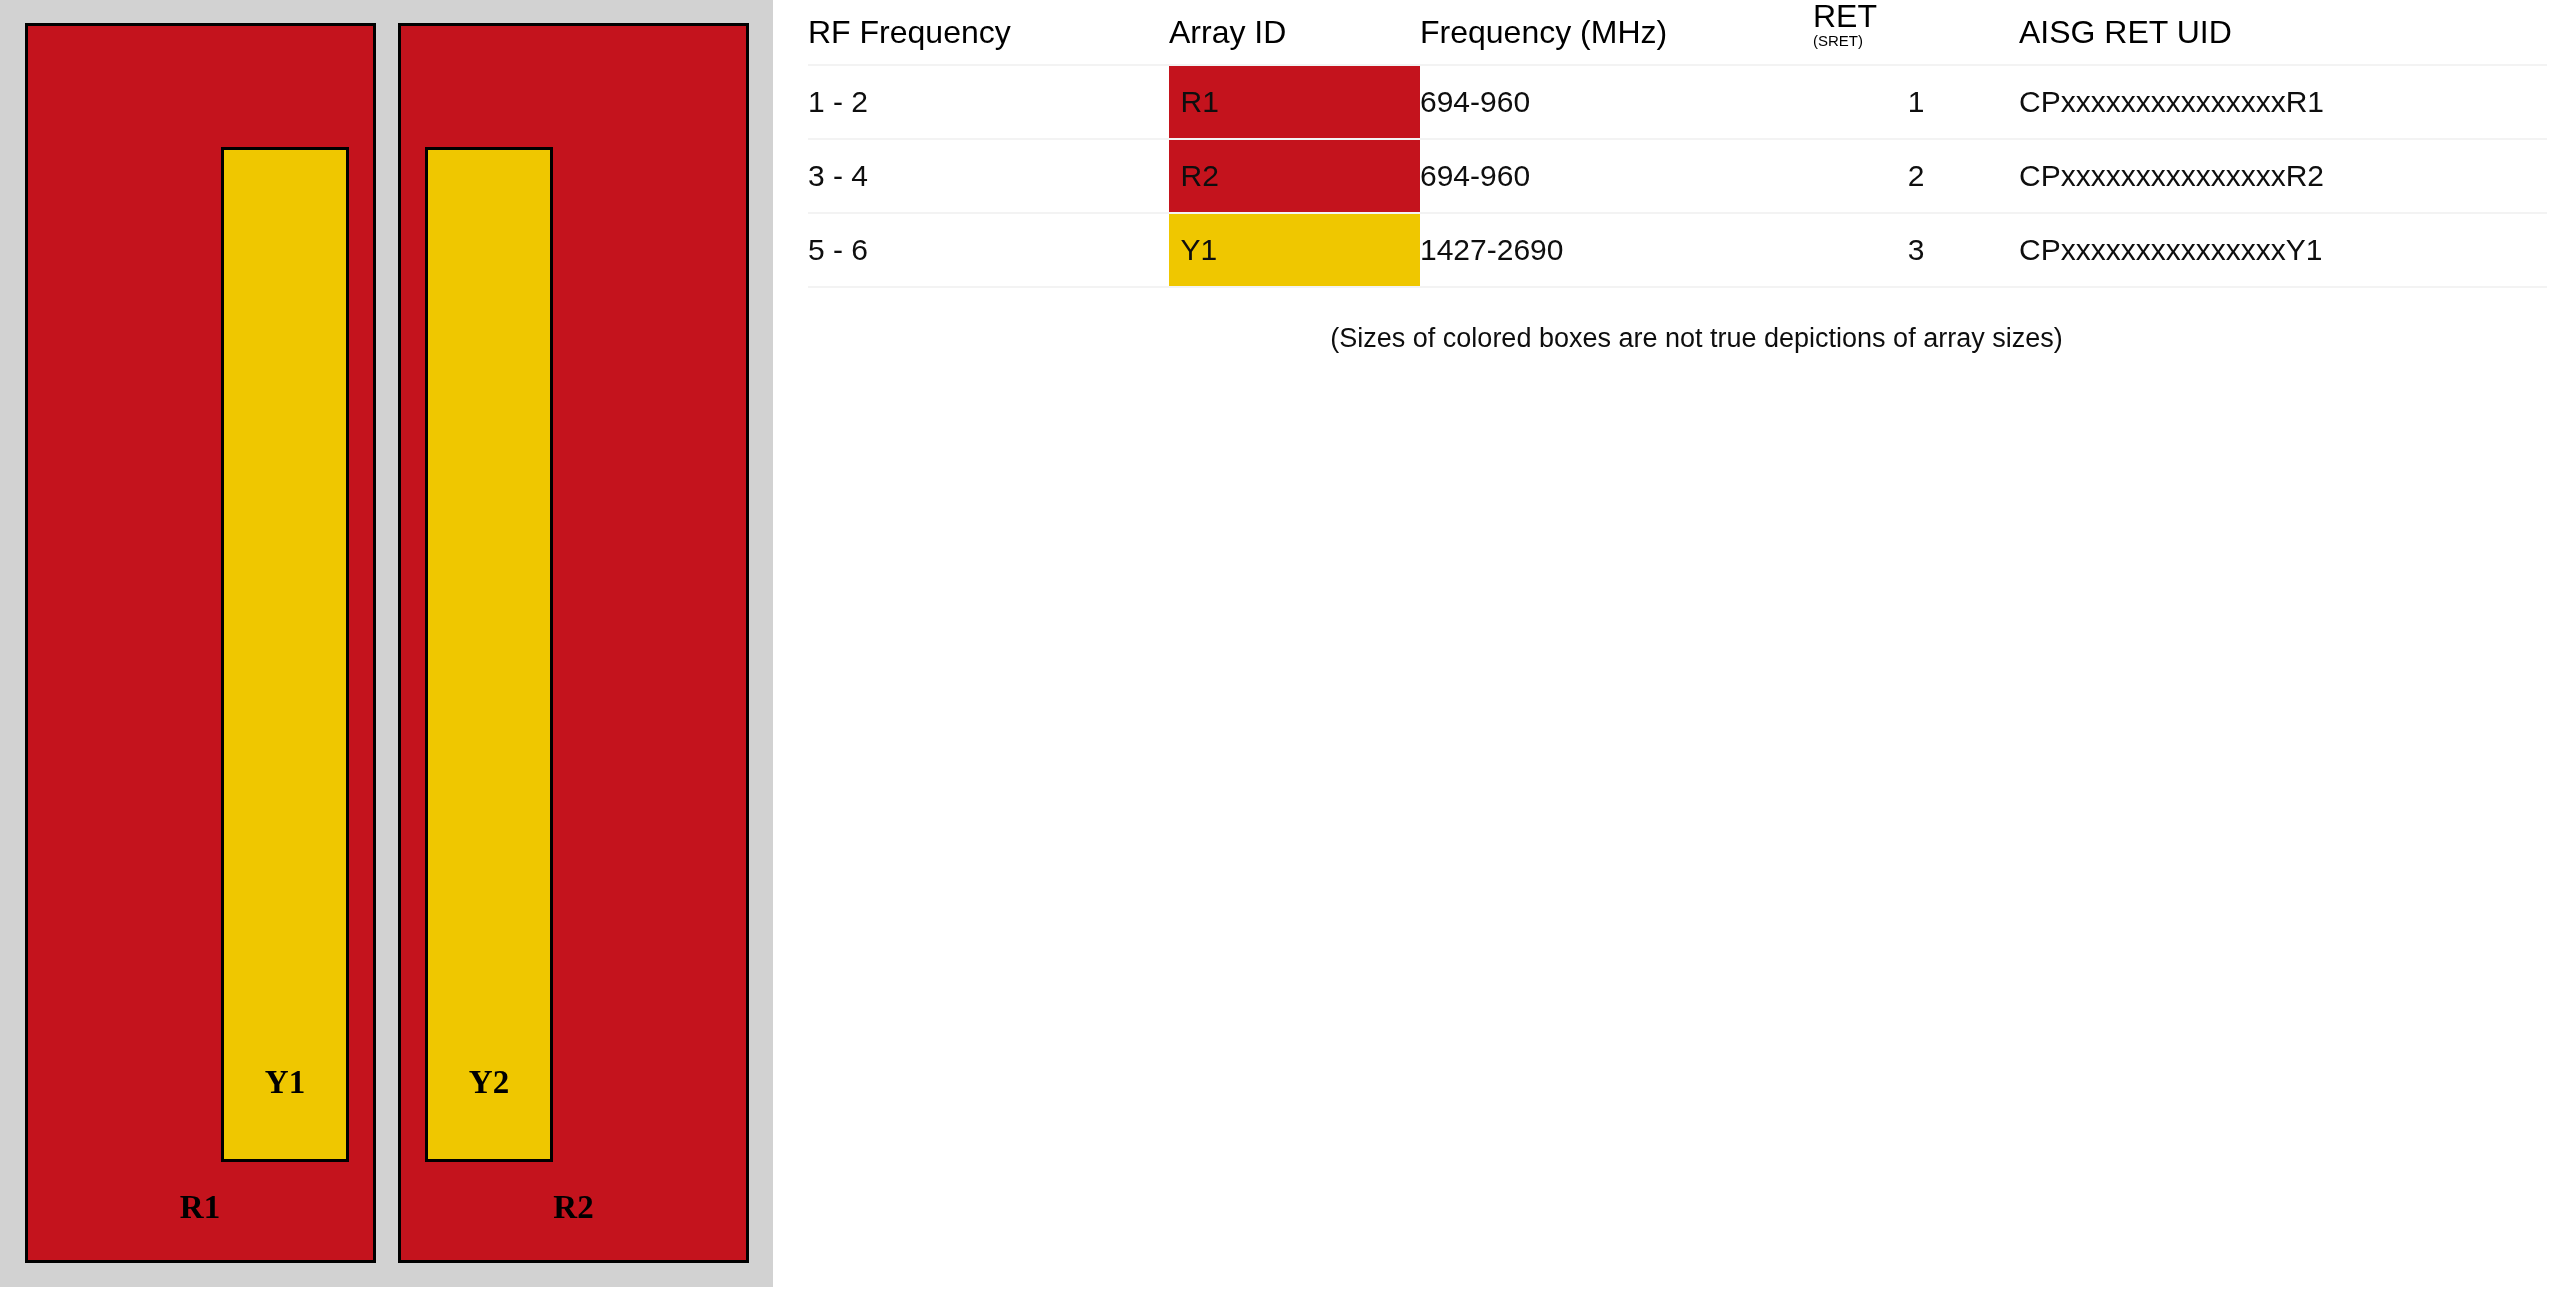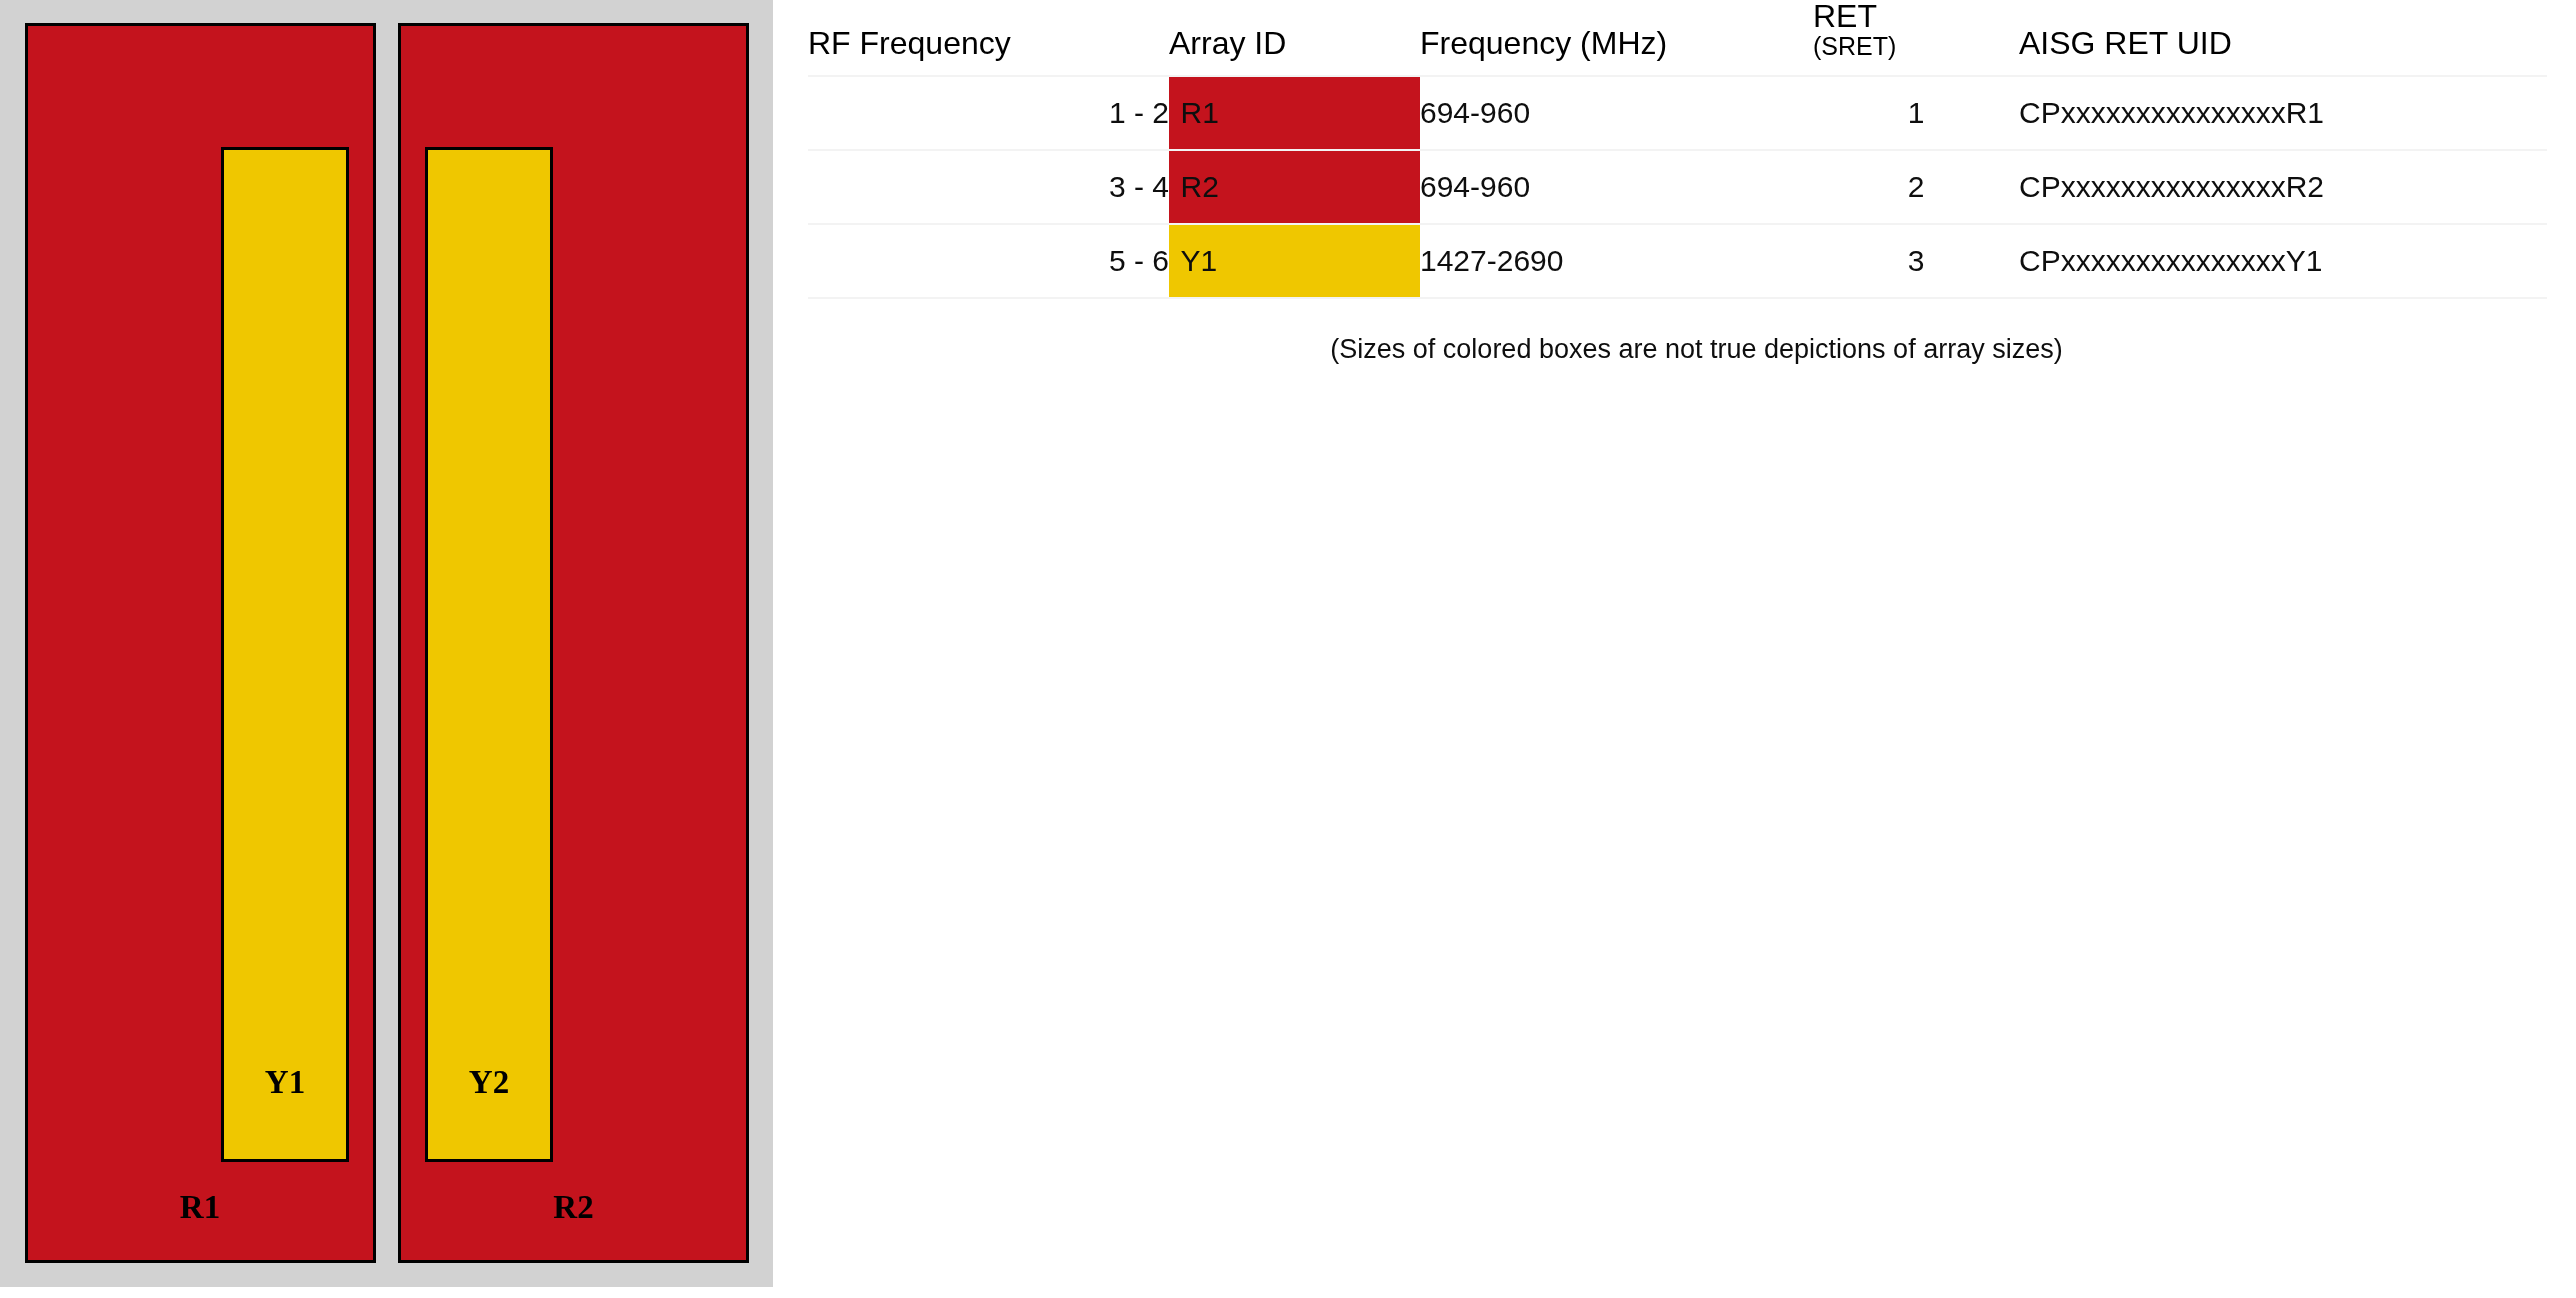--- a/index.html
+++ b/index.html
@@ -98,31 +98,31 @@
     border-bottom: 2.6px solid #f3f3f3;
     line-height: 1.08;
   }
   th.th-conn { padding-left: 9px; }
   th.th-arr  { padding-left: 11.6px; }
   th.th-freq { padding-left: 11.6px; }
   th.th-ret  { text-align: center; padding-left: 0; }
   th.th-uid  { padding-left: 11.6px; }
 
   .ret-main { display: block; font-size: 32px; line-height: 1.04; }
-  .ret-sub  { display: block; font-size: 25px; line-height: 1.1; }
+  .ret-sub  { display: block; font-size: 15px; line-height: 1.1; }
 
   table.cfg tbody td {
     height: 72px;
     padding: 0;
     border-bottom: 2.6px solid #f3f3f3;
     vertical-align: middle;
     line-height: 1;
     white-space: nowrap;
   }
-  td.cell-conn { padding-left: 9px; text-align: right; }
+  td.cell-conn { padding-left: 9px; }
   td.cell-freq { padding-left: 11.6px; }
   td.cell-ret  { text-align: center; }
   td.cell-uid  { padding-left: 11.6px; }
 
   td.cell-arr {
     padding: 0;
     border-bottom: 2.6px solid #ffffff;
   }
   .arr-chip {
     display: flex;

